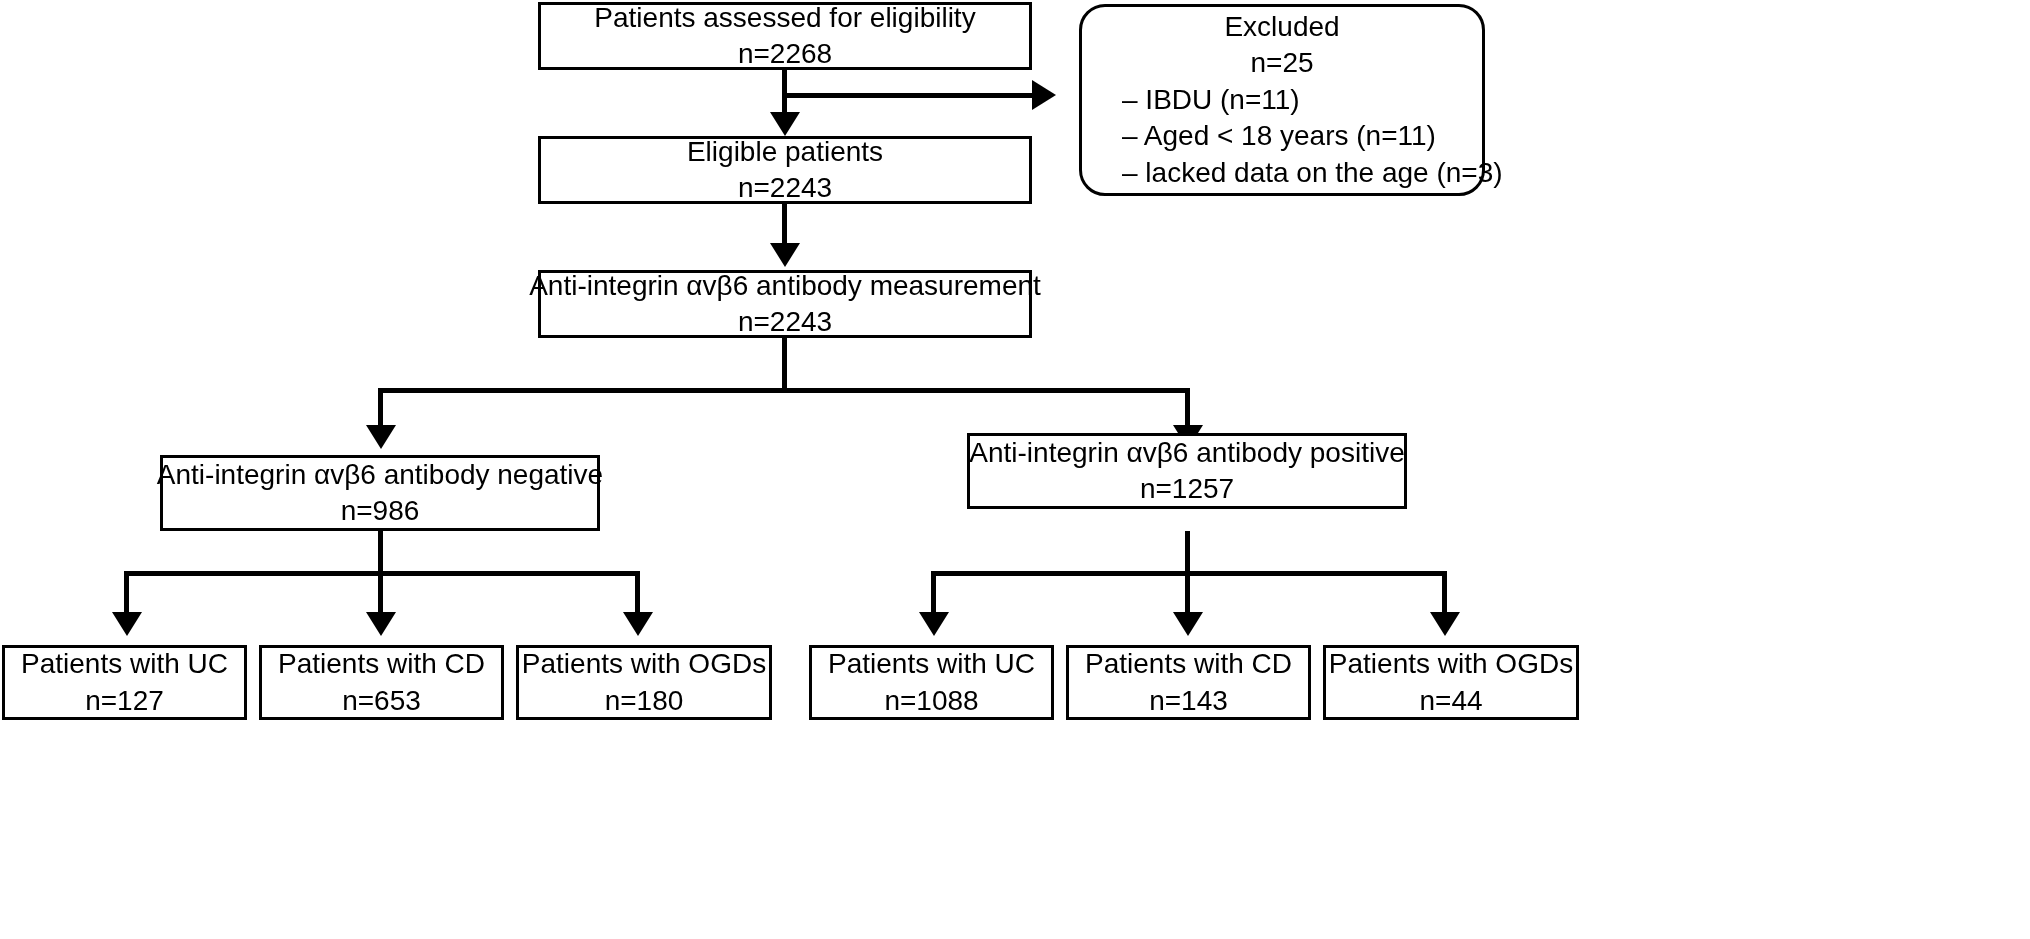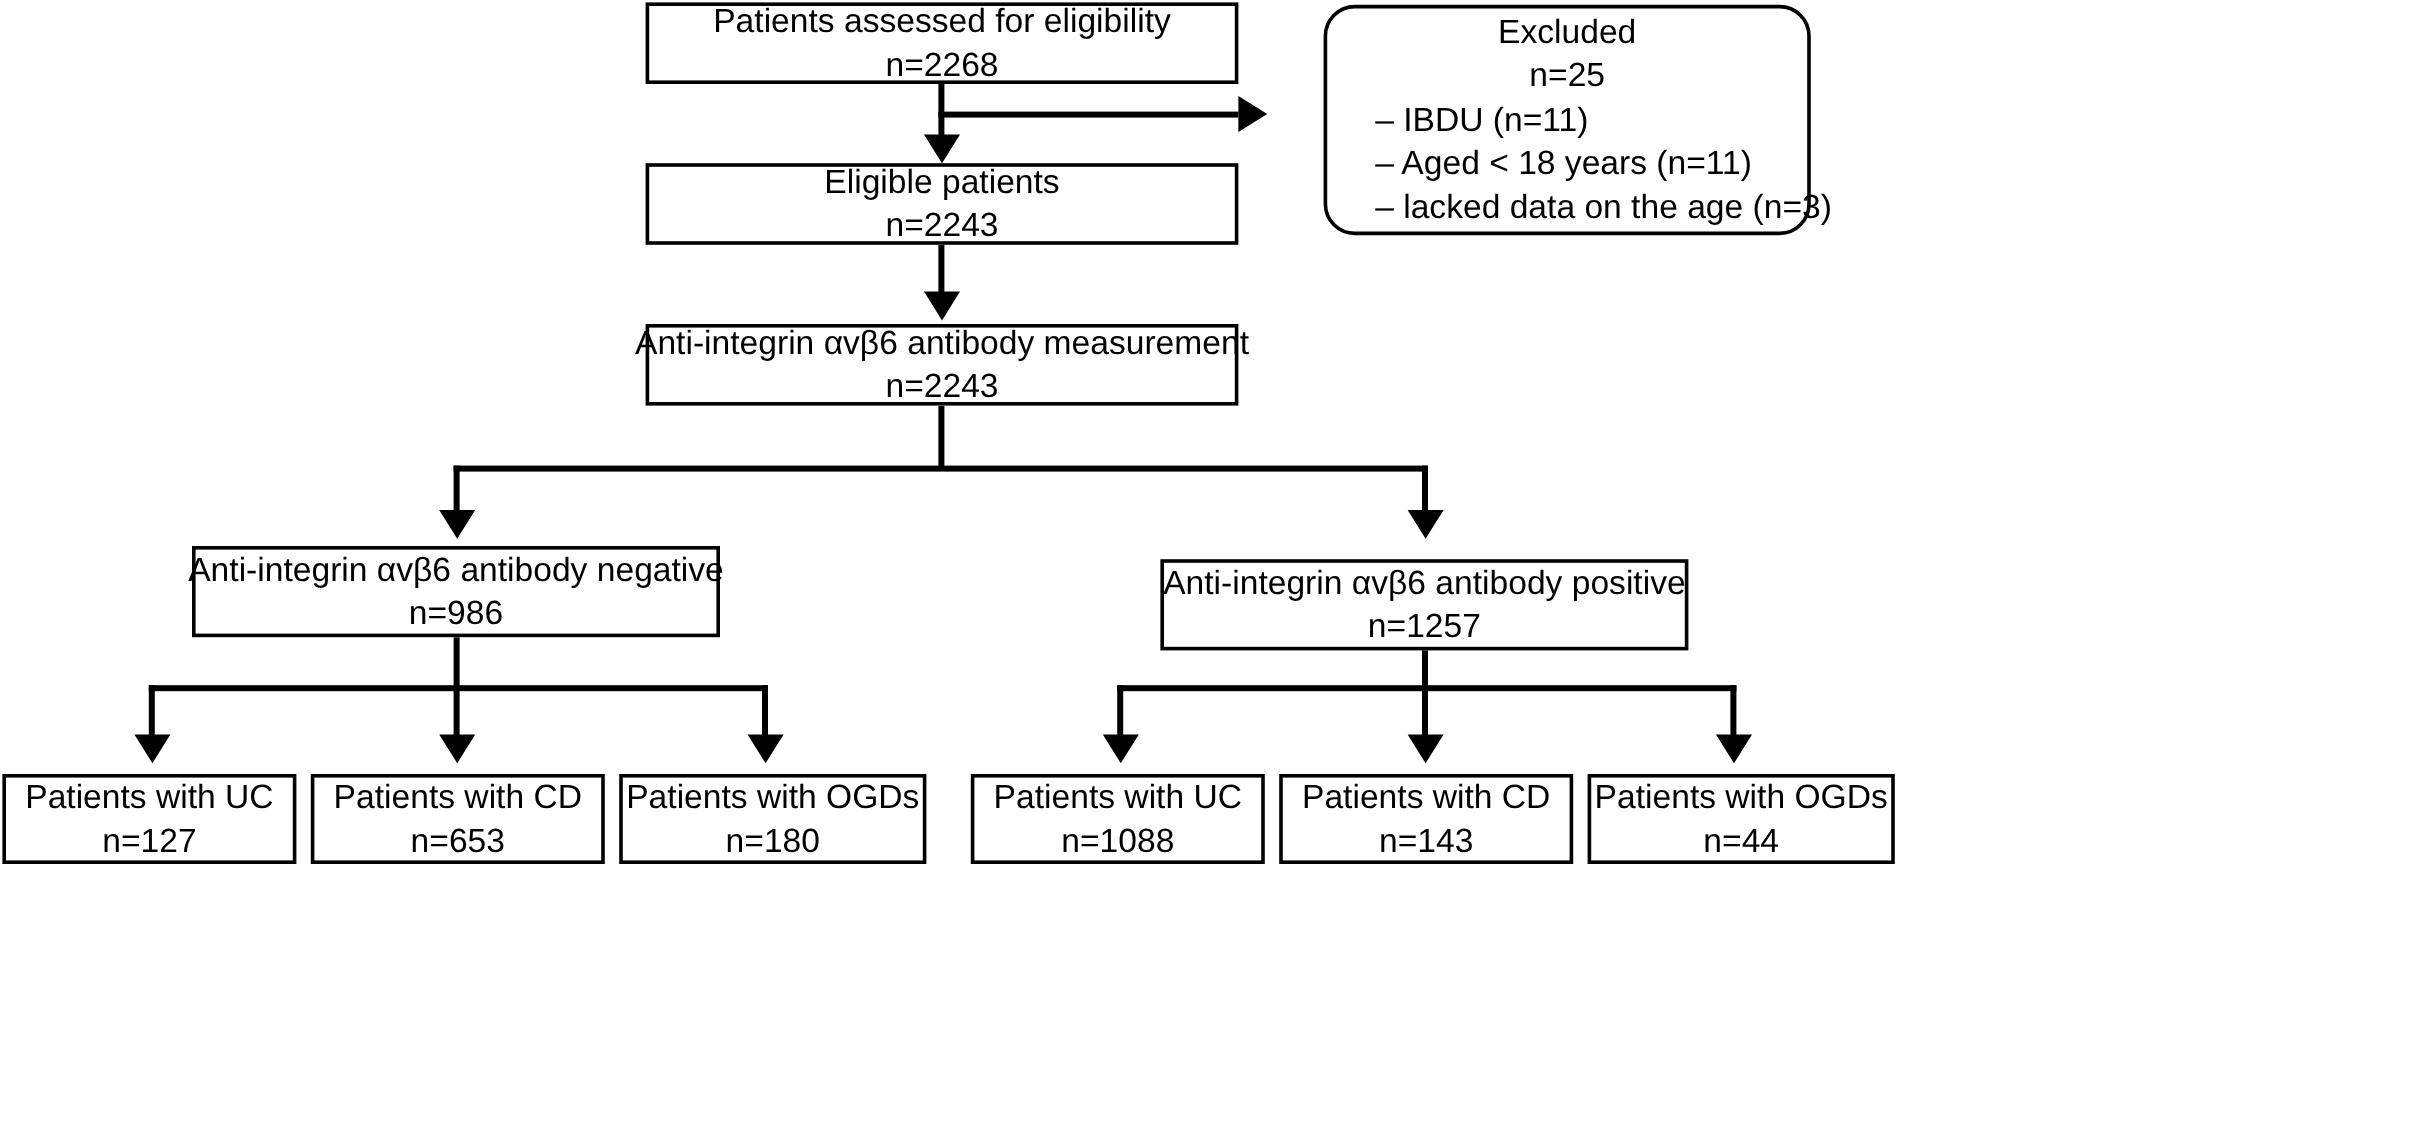--- a/index.html
+++ b/index.html
@@ -90,21 +90,21 @@
 </head>
 <body>
 
 <div id="canvas">
 
   <div class="box" style="left:538px; top:2px; width:494px; height:68px;">
     <span class="line t28">Patients assessed for eligibility</span>
     <span class="line t28">n=2268</span>
   </div>
 
-  <div class="box rounded leftalign" style="left:1079px; top:4px; width:406px; height:192px; padding:8px 14px;margin-left:24px;">
+  <div class="box rounded leftalign" style="left:1079px; top:4px; width:406px; height:192px; padding:8px 14px;">
     <span class="hdr t28">Excluded</span>
     <span class="hdr t28">n=25</span>
     <span class="bullet t28">– IBDU (n=11)</span>
     <span class="bullet t28">– Aged &lt; 18 years (n=11)</span>
     <span class="bullet t28">– lacked data on the age (n=3)</span>
   </div>
 
   <div class="vline" style="left:782px; top:70px; height:50px;"></div>
   <div class="arrow-down" style="left:770px; top:112px;"></div>
 
@@ -129,21 +129,21 @@
   <div class="vline" style="left:378px; top:388px; height:44px;"></div>
   <div class="arrow-down" style="left:366px; top:425px;"></div>
   <div class="vline" style="left:1185px; top:388px; height:44px;"></div>
   <div class="arrow-down" style="left:1173px; top:425px;"></div>
 
   <div class="box" style="left:160px; top:455px; width:440px; height:76px;">
     <span class="line t28">Anti-integrin αvβ6 antibody negative</span>
     <span class="line t28">n=986</span>
   </div>
 
-  <div class="box" style="left:967px; top:466px; width:440px; height:76px;">
+  <div class="box" style="left:967px; top:433px; width:440px; height:76px;">
     <span class="line t28">Anti-integrin αvβ6 antibody positive</span>
     <span class="line t28">n=1257</span>
   </div>
 
   <div class="vline" style="left:378px; top:531px; height:42px;"></div>
   <div class="hline" style="left:124px; top:571px; width:516px;"></div>
   <div class="vline" style="left:124px; top:571px; height:48px;"></div>
   <div class="arrow-down" style="left:112px; top:612px;"></div>
   <div class="vline" style="left:378px; top:571px; height:48px;"></div>
   <div class="arrow-down" style="left:366px; top:612px;"></div>

